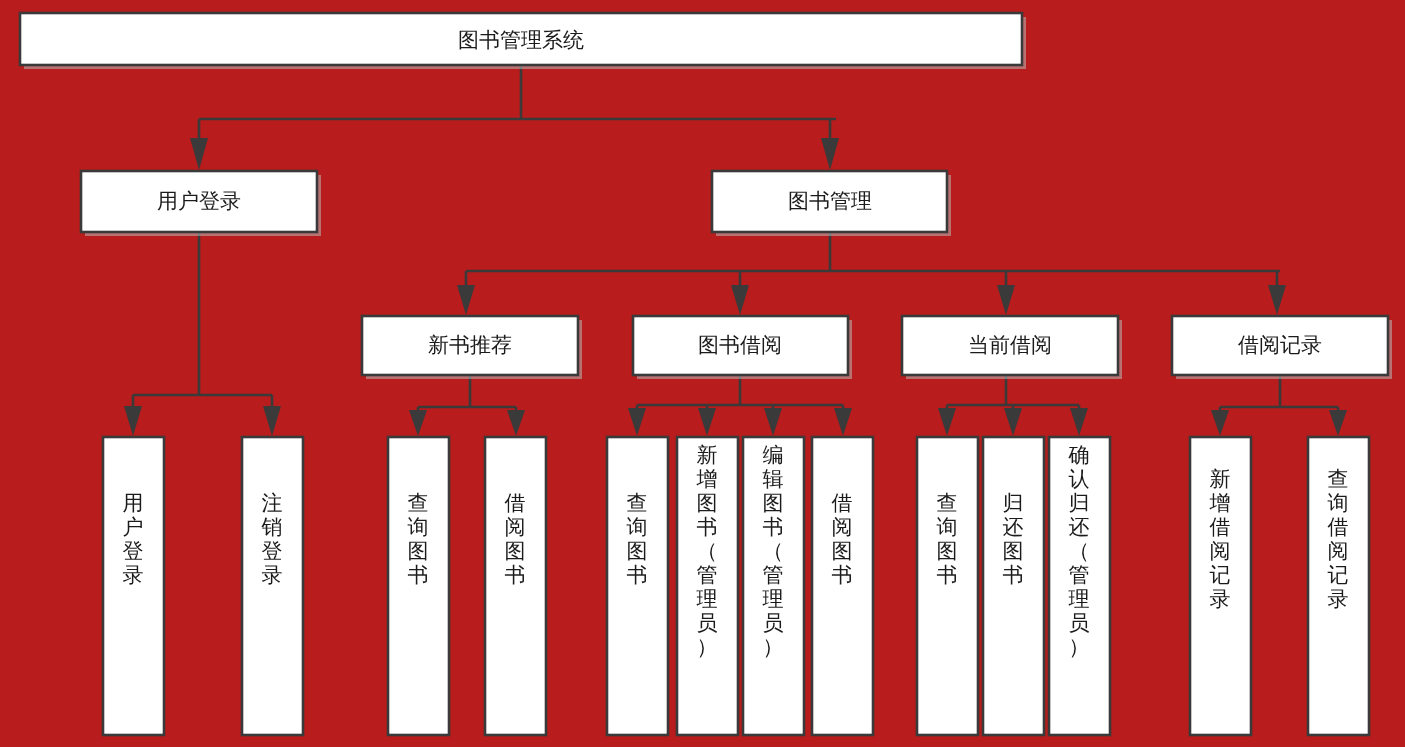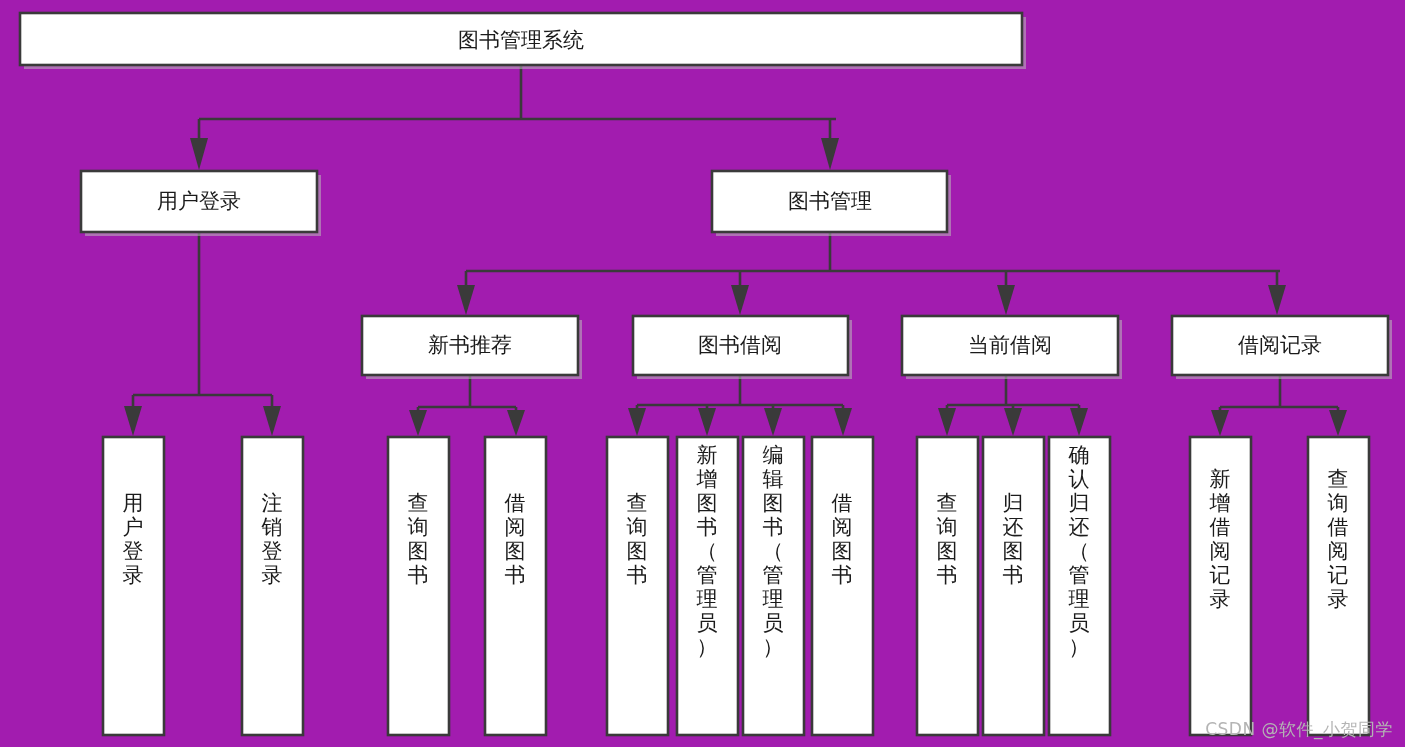--- a/index.html
+++ b/index.html
@@ -10,21 +10,21 @@
   body {
     width: 1405px;
     height: 747px;
     overflow: hidden;
     font-family: "DejaVu Sans", "Liberation Sans", sans-serif;
   }
   #diagram-root {
     position: relative;
     width: 1405px;
     height: 747px;
-    background: #a21caf;
+    background: #b91c1c;
   }
   svg.diagram-canvas {
     position: absolute;
     left: 0;
     top: 0;
     width: 1405px;
     height: 747px;
   }
   .node-box {
     fill: #ffffff;
@@ -245,14 +245,13 @@
       </g>
 
       <g>
         <rect class="node-box" x="1308" y="437" width="61" height="298"></rect>
         <text class="node-label-v" x="1338" y="486"><tspan x="1338" y="486">查</tspan><tspan x="1338" y="510">询</tspan><tspan x="1338" y="534">借</tspan><tspan x="1338" y="558">阅</tspan><tspan x="1338" y="582">记</tspan><tspan x="1338" y="606">录</tspan></text>
       </g>
 
     </g>
   </svg>
 
-  <div class="watermark-text">CSDN @软件_小贺同学</div>
 </div>
 
 </body></html>

